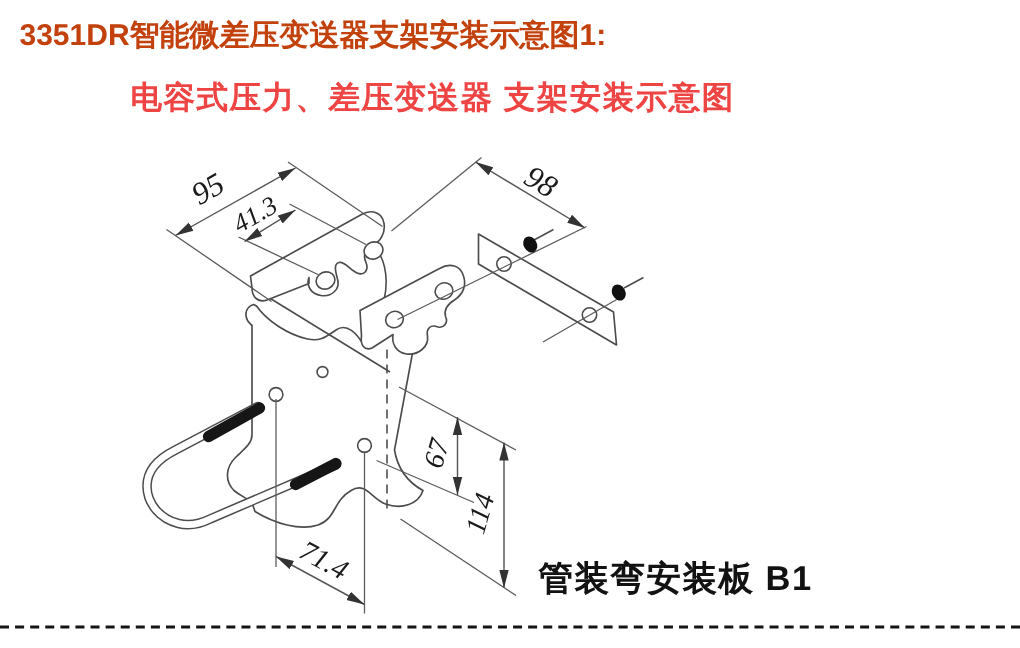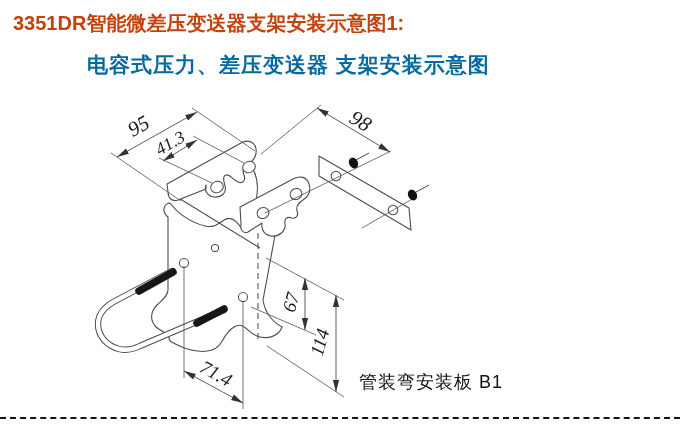--- a/index.html
+++ b/index.html
@@ -6,25 +6,25 @@
   body{
     width:680px;height:432px;position:relative;background:#ffffff;
     font-family:"Liberation Sans","DejaVu Sans",sans-serif;overflow:hidden;
   }
   .page-title{
     position:absolute;left:13px;top:10px;
     font-size:20px;font-weight:bold;color:#c2410c;letter-spacing:0px;white-space:nowrap;
   }
   .page-subtitle{
     position:absolute;left:87px;top:51px;
-    font-size:21px;font-weight:bold;color:#0369a1;letter-spacing:1px;white-space:nowrap;
+    font-size:21px;font-weight:bold;color:#ef4444;letter-spacing:1px;white-space:nowrap;
   }
   .figure-caption{
     position:absolute;left:359px;top:370px;
-    font-size:18px;font-weight:normal;color:#121212;letter-spacing:1px;white-space:nowrap;
+    font-size:23px;font-weight:bold;color:#121212;letter-spacing:1px;white-space:nowrap;
   }
   .bottom-dashes{
     position:absolute;left:0;top:417px;width:680px;height:0;
     border-top:2px dashed #141414;
   }
   svg{position:absolute;left:0;top:0;}
   .part{fill:#ffffff;stroke:#4c4c4c;stroke-width:1.1;stroke-linejoin:round;}
   .fold{fill:none;stroke:#4c4c4c;stroke-width:1.05;}
   .hole{fill:#ffffff;stroke:#4c4c4c;stroke-width:1.05;}
   .dimline{stroke:#555555;stroke-width:0.95;fill:none;}

